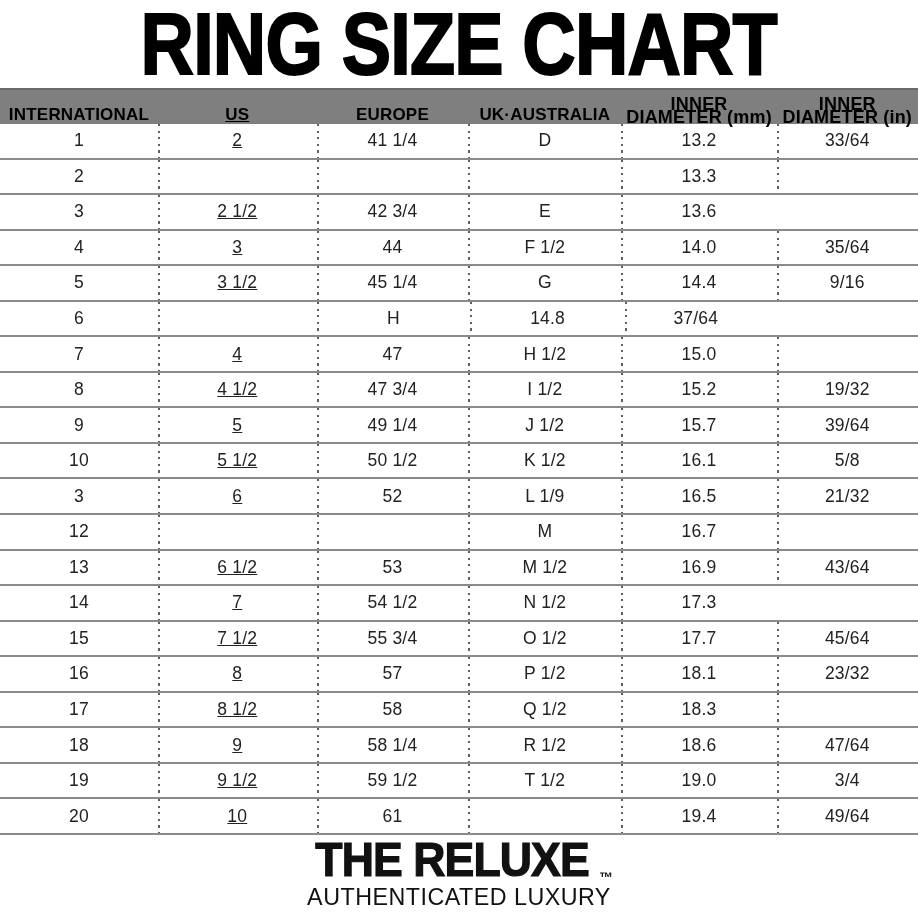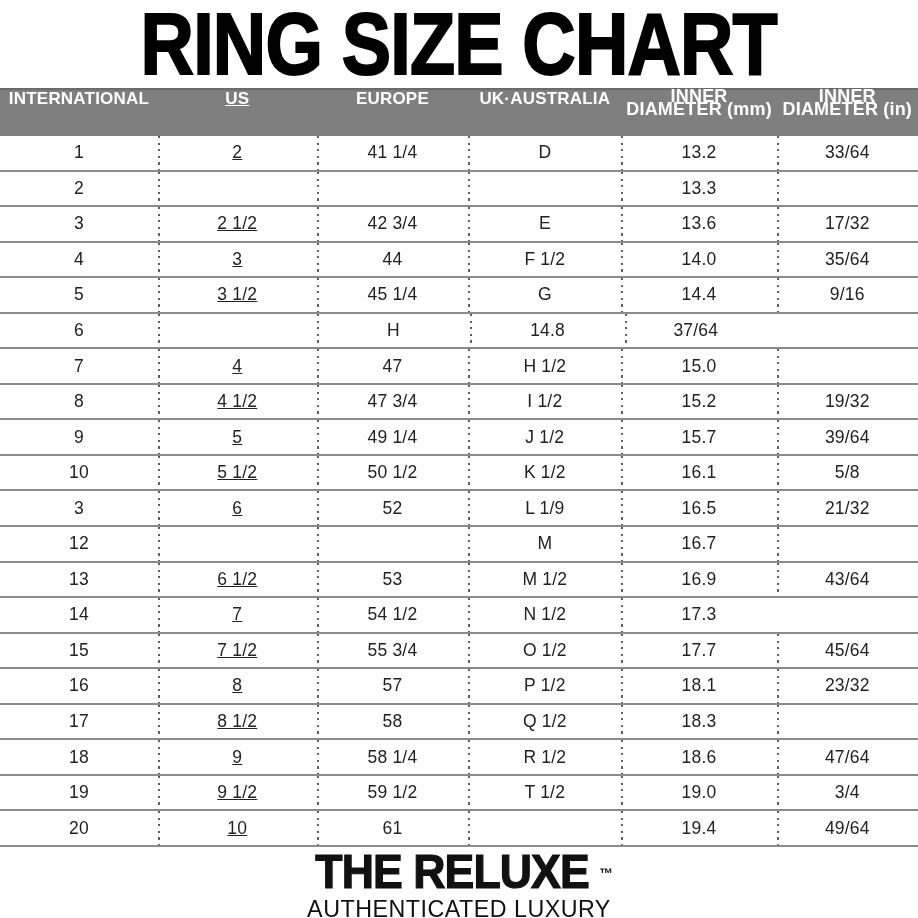--- a/index.html
+++ b/index.html
@@ -17,23 +17,23 @@
   .title-text {
     font-size:88px; font-weight:bold; color:#000;
     white-space:nowrap; line-height:1;
     transform:scaleX(0.84); transform-origin:center;
     letter-spacing:-1px;
     -webkit-text-stroke:2px #000;
   }
 
   
   .thead {
-    height:48px; background:#7f7f7f; border-top:2px solid #6a6a6a;
-    display:flex; align-items:flex-start;
-    color:#ffffff; font-weight:bold;
+    height:36px; background:#7f7f7f; border-top:2px solid #6a6a6a;
+    display:flex; align-items:flex-end;
+    color:#000000; font-weight:bold;
   }
   .hcell {
     text-align:center; font-size:17px; line-height:1.05;
     white-space:pre-line; letter-spacing:0.2px;
   }
   .hcell.c4, .hcell.c5 { font-size:18px; line-height:13px; }
 
   
   .tbody { flex:1; display:flex; flex-direction:column; }
   .trow { flex:1; display:flex; border-bottom:2px solid #8b8b8b; }
@@ -49,21 +49,21 @@
   }
   .c0 { width:17.2%; }
   .c1 { width:17.3%;text-decoration:underline; }
   .c2 { width:16.5%; }
   .c3 { width:16.7%; }
   .c4 { width:16.9%; }
   .c5 { width:15.4%; }
 
   
   .footer { height:86px; text-align:center; padding-top:1px; }
-  .brand-line { display:flex; justify-content:center; align-items:center; line-height:1; }
+  .brand-line { display:flex; justify-content:center; align-items:flex-end; line-height:1; }
   .brand {
     font-size:48px; font-weight:bold; color:#111;
     letter-spacing:-1px; display:inline-block;
     transform:scaleX(0.93); transform-origin:center;
     -webkit-text-stroke:1.2px #111;
   }
   .tm { font-size:14px; font-weight:bold; color:#111; margin-top:1px; }
   .tagline {
     font-size:24px; font-weight:400; color:#111; line-height:1;
     margin-top:1px; display:block;
@@ -111,21 +111,20 @@
           <div class="tcell c3"></div>
           <div class="tcell c4">13.3</div>
           <div class="tcell c5"></div>
         </div>
         <div class="trow">
           <div class="tcell c0">3</div>
           <div class="tcell c1">2 1/2</div>
           <div class="tcell c2">42 3/4</div>
           <div class="tcell c3">E</div>
           <div class="tcell c4">13.6</div>
-          <div class="tcell c5">17/32</div>
         </div>
         <div class="trow">
           <div class="tcell c0">4</div>
           <div class="tcell c1">3</div>
           <div class="tcell c2">44</div>
           <div class="tcell c3">F 1/2</div>
           <div class="tcell c4">14.0</div>
           <div class="tcell c5">35/64</div>
         </div>
         <div class="trow">

